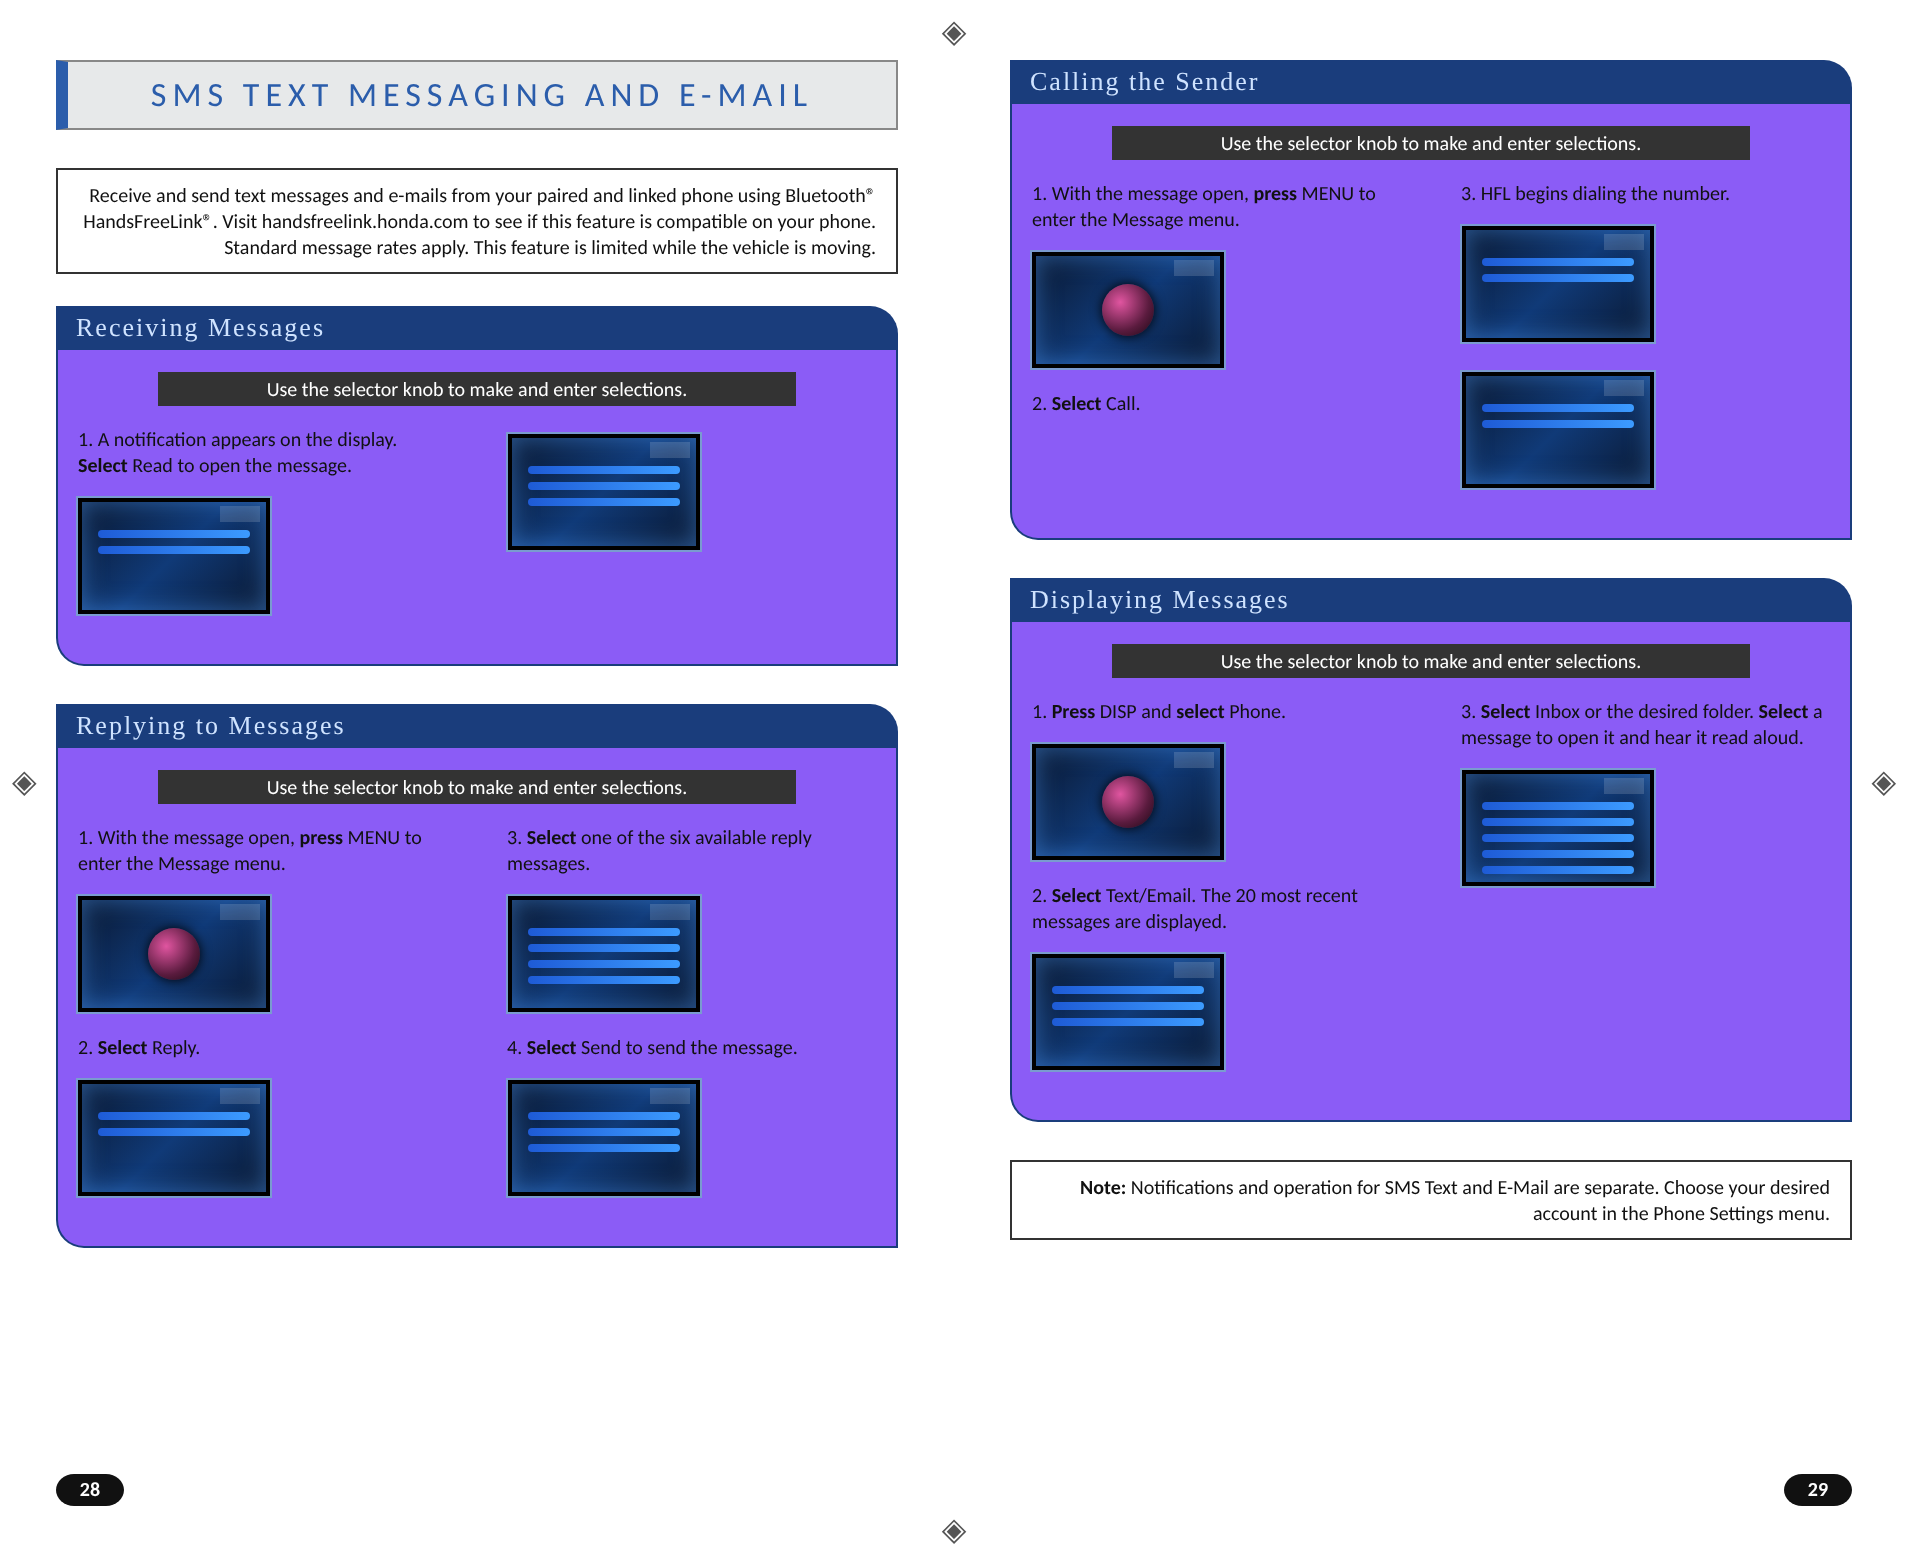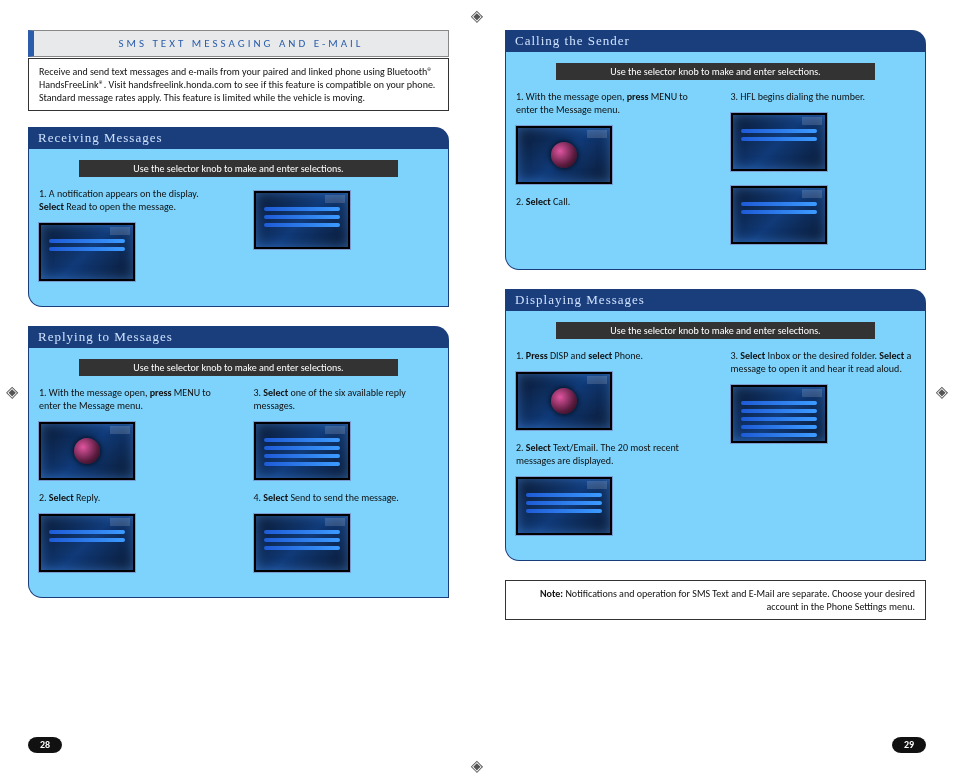--- a/index.html
+++ b/index.html
@@ -31,33 +31,34 @@
   .reg-bottom { bottom: 6px; left: 50%; transform: translateX(-50%); }
   .reg-left { left: 6px; top: 50%; transform: translateY(-50%); }
   .reg-right { right: 6px; top: 50%; transform: translateY(-50%); }
 
   .title-bar {
     background: #e7e9ea;
     border: 1px solid #888;
     border-left: 6px solid #2b5dab;
     padding: 6px 12px;
     text-align: center;
-    font-size: 11px;
+    font-size: 17px;
     letter-spacing: 3px;
     color: #2b5dab;
     font-weight: 400;
-    margin-bottom: 1px;
+    margin-bottom: 19px;
   }
 
   .intro-box {
     border: 1px solid #333;
     padding: 6px 10px;
     font-size: 10px;
     line-height: 1.3;
     margin-bottom: 16px;
+    text-align: right;
   }
 
   .section {
     margin-bottom: 18px;
   }
   .section-head {
     background: #1a3d7c;
     color: #cfe3ff;
     font-size: 13px;
     letter-spacing: 1px;
@@ -65,21 +66,21 @@
     border-top-right-radius: 14px;
     position: relative;
     z-index: 2;
     font-family: Liberation Serif, serif;
   }
   .section-body {
     border: 1.5px solid #1a3d7c;
     border-top: none;
     border-bottom-left-radius: 14px;
     padding: 8px 10px 14px 10px;
-    background: #7dd3fc;
+    background: #8b5cf6;
     position: relative;
     top: -1px;
   }
   .knob-bar {
     background: #333;
     color: #fff;
     font-size: 10px;
     text-align: center;
     padding: 2px 4px;
     margin: 4px auto 10px auto;

